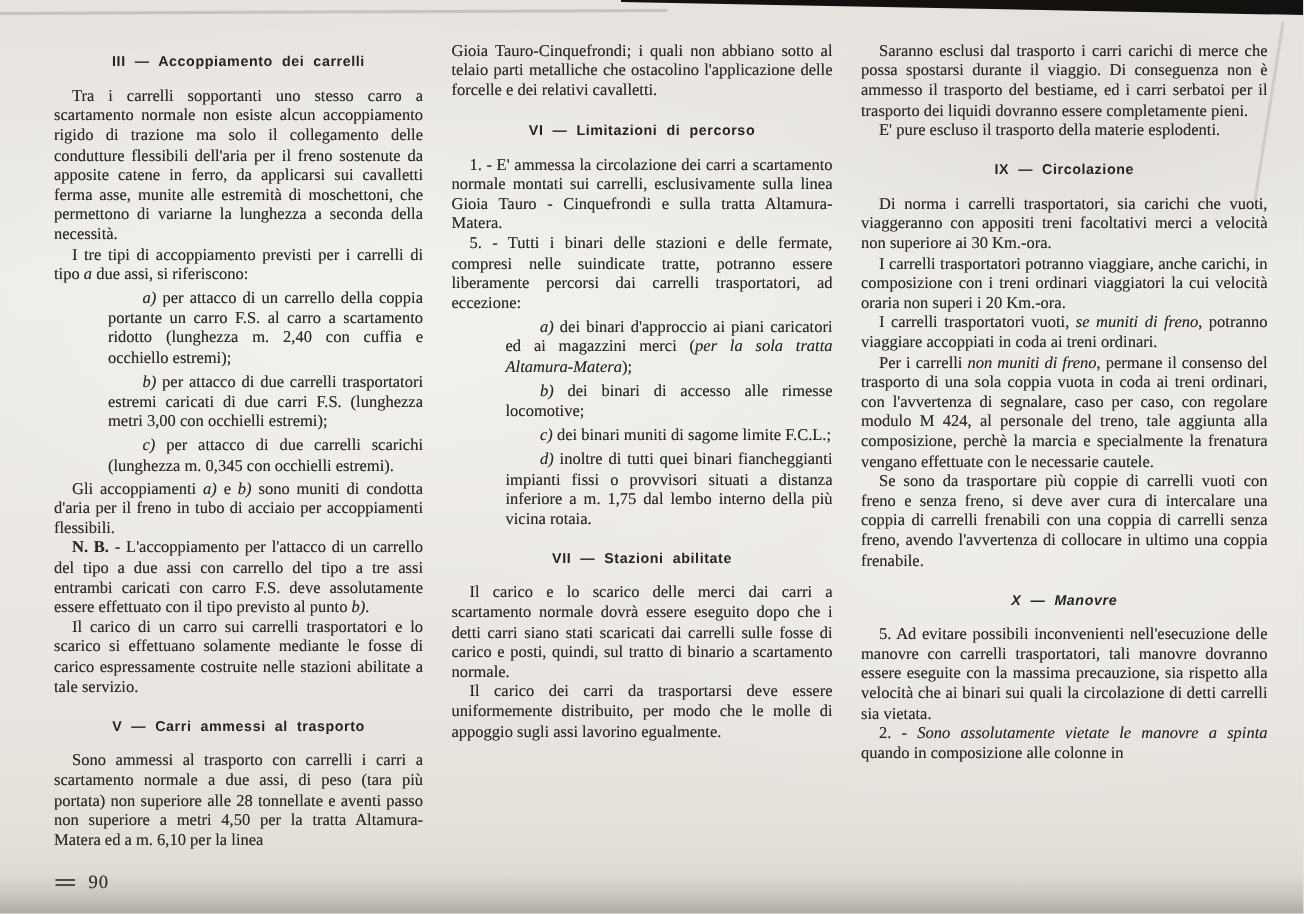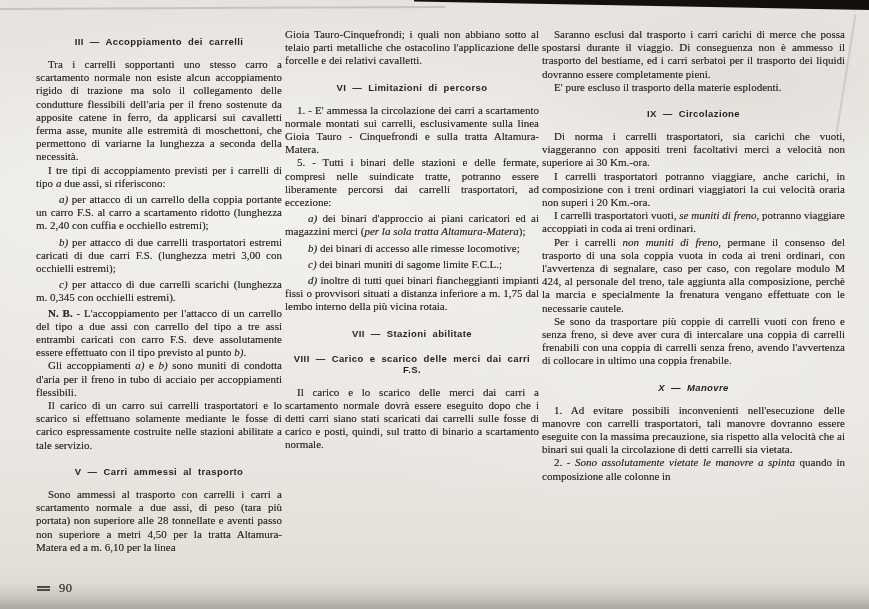--- a/index.html
+++ b/index.html
@@ -28,41 +28,41 @@
   .right-crease{
     position:absolute;top:14px;right:22px;width:2px;height:120px;
     background:rgba(140,134,126,.25);transform:rotate(9deg);
   }
   .bottom-shadow{
     position:absolute;bottom:0;left:0;right:0;height:26px;
     background:linear-gradient(180deg,rgba(0,0,0,0) 0%,rgba(108,103,95,.16) 55%,rgba(86,82,75,.34) 100%);
   }
   .cols{
     position:absolute;left:36px;top:28px;right:24px;bottom:34px;
-    display:flex;gap:3px;overflow:hidden;
+    display:flex;gap:19px;overflow:hidden;
   }
   .col{overflow:hidden;}
   .col-1{flex:0 0 246px;}
   .col-2{flex:0 0 254px;}
   .col-3{flex:1 1 auto;}
   .h{
     font-family:"Liberation Sans", sans-serif;
     font-size:9.5px;font-weight:bold;color:#272420;
     text-align:center;letter-spacing:.4px;word-spacing:3px;
     margin:14px 0 11px;
   }
   .h.first{margin-top:8px;}
   .h.it-label{font-style:italic;}
   .p{
     font-size:11px;line-height:13.2px;color:#2d2a26;
     text-align:justify;margin:0;text-indent:12px;
     text-shadow:0 0 .4px rgba(45,42,38,.55);
   }
   .p.noind{text-indent:0;}
-  .p.item{text-indent:23px;margin-top:3px;margin-bottom:2px;}
+  .p.item{text-indent:23px;margin-top:3px;margin-bottom:2px;margin-left:36px;}
   .it{font-style:italic;}
   .bd{font-weight:bold;}
   .footer{
     position:absolute;left:37px;bottom:13px;
     display:flex;align-items:center;gap:9px;
   }
   .mark{
     width:13px;height:6px;
     background:repeating-linear-gradient(180deg,#33302b 0 1.6px,rgba(0,0,0,0) 1.6px 3.2px);
     opacity:.85;
@@ -82,52 +82,52 @@
 
   <div class="cols">
 
     <div class="col col-1">
       <h4 class="h first">III — Accoppiamento dei carrelli</h4>
       <p class="p"><span>Tra i carrelli sopportanti uno stesso carro a scartamento normale non esiste alcun accoppiamento rigido di trazione ma solo il collegamento delle condutture flessibili dell'aria per il freno sostenute da apposite catene in ferro, da applicarsi sui cavalletti ferma asse, munite alle estremità di moschettoni, che permettono di variarne la lunghezza a seconda della necessità.</span></p>
       <p class="p"><span>I tre tipi di accoppiamento previsti per i carrelli di tipo </span><span class="it">a</span><span> due assi, si riferiscono:</span></p>
       <p class="p item"><span class="it">a)</span><span> per attacco di un carrello della coppia portante un carro F.S. al carro a scartamento ridotto (lunghezza m. 2,40 con cuffia e occhiello estremi);</span></p>
       <p class="p item"><span class="it">b)</span><span> per attacco di due carrelli trasportatori estremi caricati di due carri F.S. (lunghezza metri 3,00 con occhielli estremi);</span></p>
       <p class="p item"><span class="it">c)</span><span> per attacco di due carrelli scarichi (lunghezza m. 0,345 con occhielli estremi).</span></p>
+      <p class="p"><span>Gli accoppiamenti </span><span class="it">a)</span><span> e </span><span class="it">b)</span><span> sono muniti di condotta d'aria per il freno in tubo di acciaio per accoppiamenti flessibili.</span></p>
       <p class="p"><span class="bd">N. B.</span><span> - L'accoppiamento per l'attacco di un carrello del tipo a due assi con carrello del tipo a tre assi entrambi caricati con carro F.S. deve assolutamente essere effettuato con il tipo previsto al punto </span><span class="it">b)</span><span>.</span></p>
-      <p class="p"><span>Gli accoppiamenti </span><span class="it">a)</span><span> e </span><span class="it">b)</span><span> sono muniti di condotta d'aria per il freno in tubo di acciaio per accoppiamenti flessibili.</span></p>
       <p class="p"><span>Il carico di un carro sui carrelli trasportatori e lo scarico si effettuano solamente mediante le fosse di carico espressamente costruite nelle stazioni abilitate a tale servizio.</span></p>
       <h4 class="h">V — Carri ammessi al trasporto</h4>
       <p class="p"><span>Sono ammessi al trasporto con carrelli i carri a scartamento normale a due assi, di peso (tara più portata) non superiore alle 28 tonnellate e aventi passo non superiore a metri 4,50 per la tratta Altamura-Matera ed a m. 6,10 per la linea</span></p>
     </div>
 
     <div class="col col-2">
       <p class="p noind"><span>Gioia Tauro-Cinquefrondi; i quali non abbiano sotto al telaio parti metalliche che ostacolino l'applicazione delle forcelle e dei relativi cavalletti.</span></p>
       <h4 class="h">VI — Limitazioni di percorso</h4>
       <p class="p"><span>1. - E' ammessa la circolazione dei carri a scartamento normale montati sui carrelli, esclusivamente sulla linea Gioia Tauro - Cinquefrondi e sulla tratta Altamura-Matera.</span></p>
       <p class="p"><span>5. - Tutti i binari delle stazioni e delle fermate, compresi nelle suindicate tratte, potranno essere liberamente percorsi dai carrelli trasportatori, ad eccezione:</span></p>
       <p class="p item"><span class="it">a)</span><span> dei binari d'approccio ai piani caricatori ed ai magazzini merci (</span><span class="it">per la sola tratta Altamura-Matera</span><span>);</span></p>
       <p class="p item"><span class="it">b)</span><span> dei binari di accesso alle rimesse locomotive;</span></p>
       <p class="p item"><span class="it">c)</span><span> dei binari muniti di sagome limite F.C.L.;</span></p>
       <p class="p item"><span class="it">d)</span><span> inoltre di tutti quei binari fiancheggianti impianti fissi o provvisori situati a distanza inferiore a m. 1,75 dal lembo interno della più vicina rotaia.</span></p>
       <h4 class="h">VII — Stazioni abilitate</h4>
-      <h4 class="h">VIII — Carico e scarico delle merci dai carri F.S.</h4>
       <p class="p"><span>Il carico e lo scarico delle merci dai carri a scartamento normale dovrà essere eseguito dopo che i detti carri siano stati scaricati dai carrelli sulle fosse di carico e posti, quindi, sul tratto di binario a scartamento normale.</span></p>
+      <p class="p"><span>Il carico dei carri da trasportarsi deve essere uniformemente distribuito, per modo che le molle di appoggio sugli assi lavorino egualmente.</span></p>
     </div>
 
     <div class="col col-3">
       <p class="p"><span>Saranno esclusi dal trasporto i carri carichi di merce che possa spostarsi durante il viaggio. Di conseguenza non è ammesso il trasporto del bestiame, ed i carri serbatoi per il trasporto dei liquidi dovranno essere completamente pieni.</span></p>
       <p class="p"><span>E' pure escluso il trasporto della materie esplodenti.</span></p>
       <h4 class="h">IX — Circolazione</h4>
       <p class="p"><span>Di norma i carrelli trasportatori, sia carichi che vuoti, viaggeranno con appositi treni facoltativi merci a velocità non superiore ai 30 Km.-ora.</span></p>
       <p class="p"><span>I carrelli trasportatori potranno viaggiare, anche carichi, in composizione con i treni ordinari viaggiatori la cui velocità oraria non superi i 20 Km.-ora.</span></p>
       <p class="p"><span>I carrelli trasportatori vuoti, </span><span class="it">se muniti di freno</span><span>, potranno viaggiare accoppiati in coda ai treni ordinari.</span></p>
       <p class="p"><span>Per i carrelli </span><span class="it">non muniti di freno</span><span>, permane il consenso del trasporto di una sola coppia vuota in coda ai treni ordinari, con l'avvertenza di segnalare, caso per caso, con regolare modulo M 424, al personale del treno, tale aggiunta alla composizione, perchè la marcia e specialmente la frenatura vengano effettuate con le necessarie cautele.</span></p>
       <p class="p"><span>Se sono da trasportare più coppie di carrelli vuoti con freno e senza freno, si deve aver cura di intercalare una coppia di carrelli frenabili con una coppia di carrelli senza freno, avendo l'avvertenza di collocare in ultimo una coppia frenabile.</span></p>
       <h4 class="h it-label">X — Manovre</h4>
-      <p class="p"><span>1.  Ad evitare possibili inconvenienti nell'esecuzione delle manovre con carrelli trasportatori, tali manovre dovranno essere eseguite con la massima precauzione, sia rispetto alla velocità che ai binari sui quali la circolazione di detti carrelli sia vietata.</span></p>
+      <p class="p"><span>5.  Ad evitare possibili inconvenienti nell'esecuzione delle manovre con carrelli trasportatori, tali manovre dovranno essere eseguite con la massima precauzione, sia rispetto alla velocità che ai binari sui quali la circolazione di detti carrelli sia vietata.</span></p>
       <p class="p"><span>2. - </span><span class="it">Sono assolutamente vietate le manovre a spinta</span><span> quando in composizione alle colonne in</span></p>
     </div>
 
   </div>
 
   <div class="footer">
     <span class="mark"></span>
     <span class="pageno">90</span>
   </div>
 

